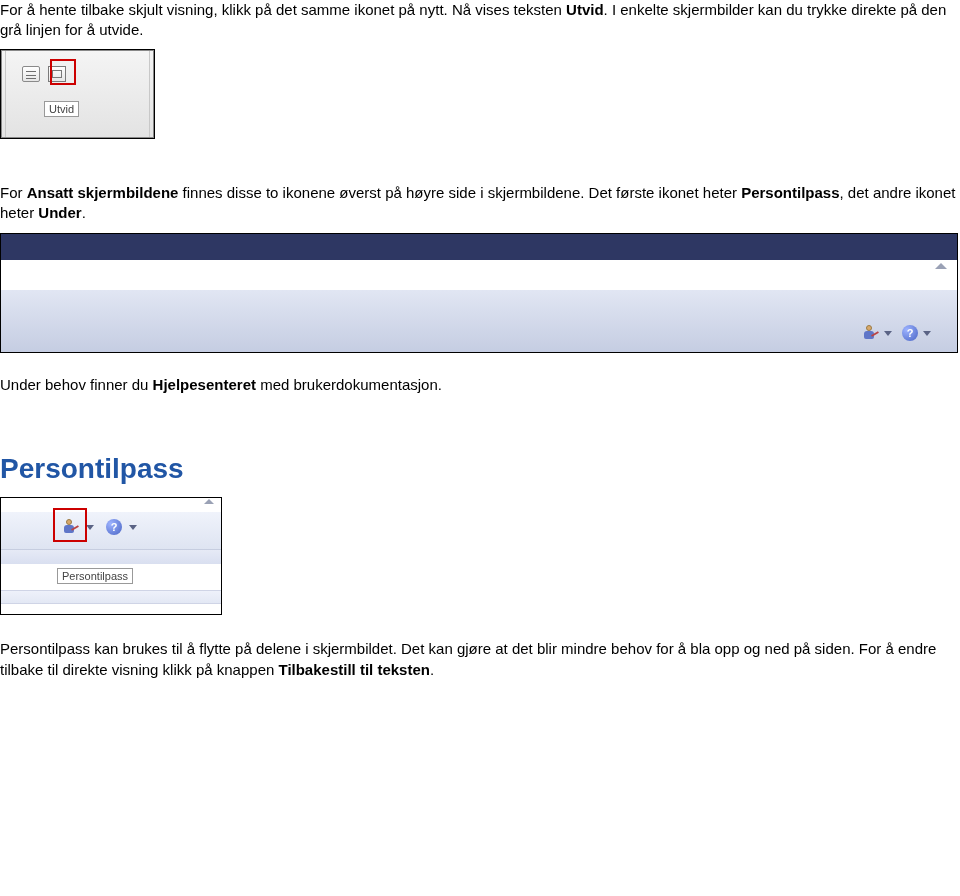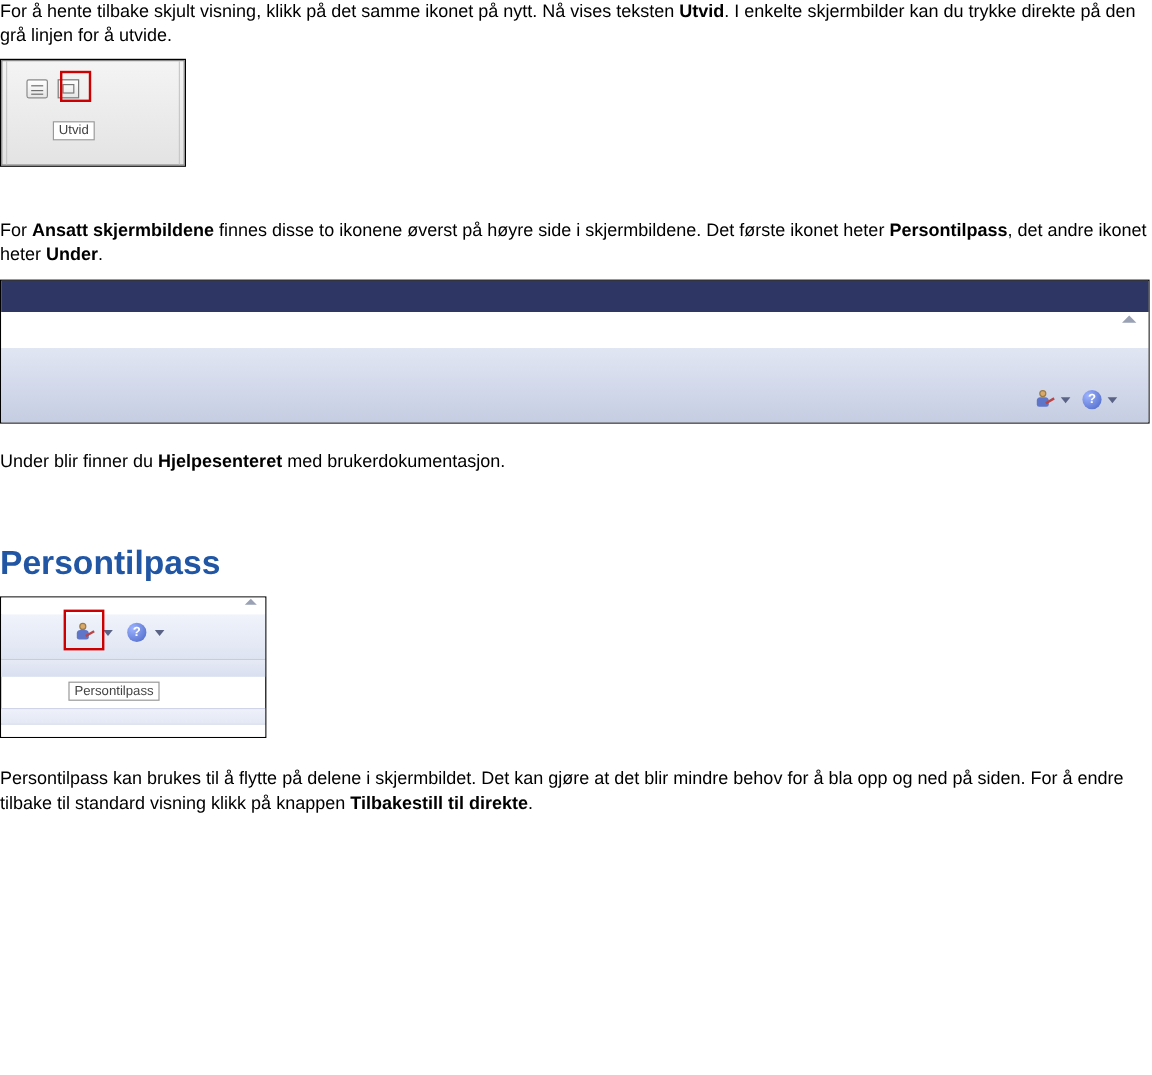--- a/index.html
+++ b/index.html
@@ -275,21 +275,21 @@
         <div class="body"></div>
         <div class="pen"></div>
     </div>
     <div class="icon-menu-arrow"></div>
     <div class="icon-help">?</div>
     <div class="icon-menu-arrow"></div>
   </div>
 </div>
 
 <p class="para">
-  <span>Under blir finner du </span><span class="bold">Hjelpesenteret</span><span> med brukerdokumentasjon.</span>
+  <span>Under behov finner du </span><span class="bold">Hjelpesenteret</span><span> med brukerdokumentasjon.</span>
 </p>
 
 <div class="section-gap-lg"></div>
 
 <h2 class="heading">Persontilpass</h2>
 
 <div class="shot3">
   <div class="shot3-top">
     <div class="shot3-collapse"></div>
   </div>
@@ -305,14 +305,14 @@
     <div class="icon-help">?</div>
     <div class="icon-menu-arrow"></div>
   </div>
   <div class="red-select2"></div>
   <div class="shot3-tooltip">Persontilpass</div>
   <div class="shot3-bottominner"></div>
   <div class="shot3-bottom"></div>
 </div>
 
 <p class="para">
-  <span>Persontilpass kan brukes til å flytte på delene i skjermbildet. Det kan gjøre at det blir mindre behov for å bla opp og ned på siden. For å endre tilbake til standard visning klikk på knappen </span><span class="bold">Tilbakestill til direkte</span><span>.</span>
+  <span>Persontilpass kan brukes til å flytte på delene i skjermbildet. Det kan gjøre at det blir mindre behov for å bla opp og ned på siden. For å endre tilbake til direkte visning klikk på knappen </span><span class="bold">Tilbakestill til teksten</span><span>.</span>
 </p>
 
 </body></html>

